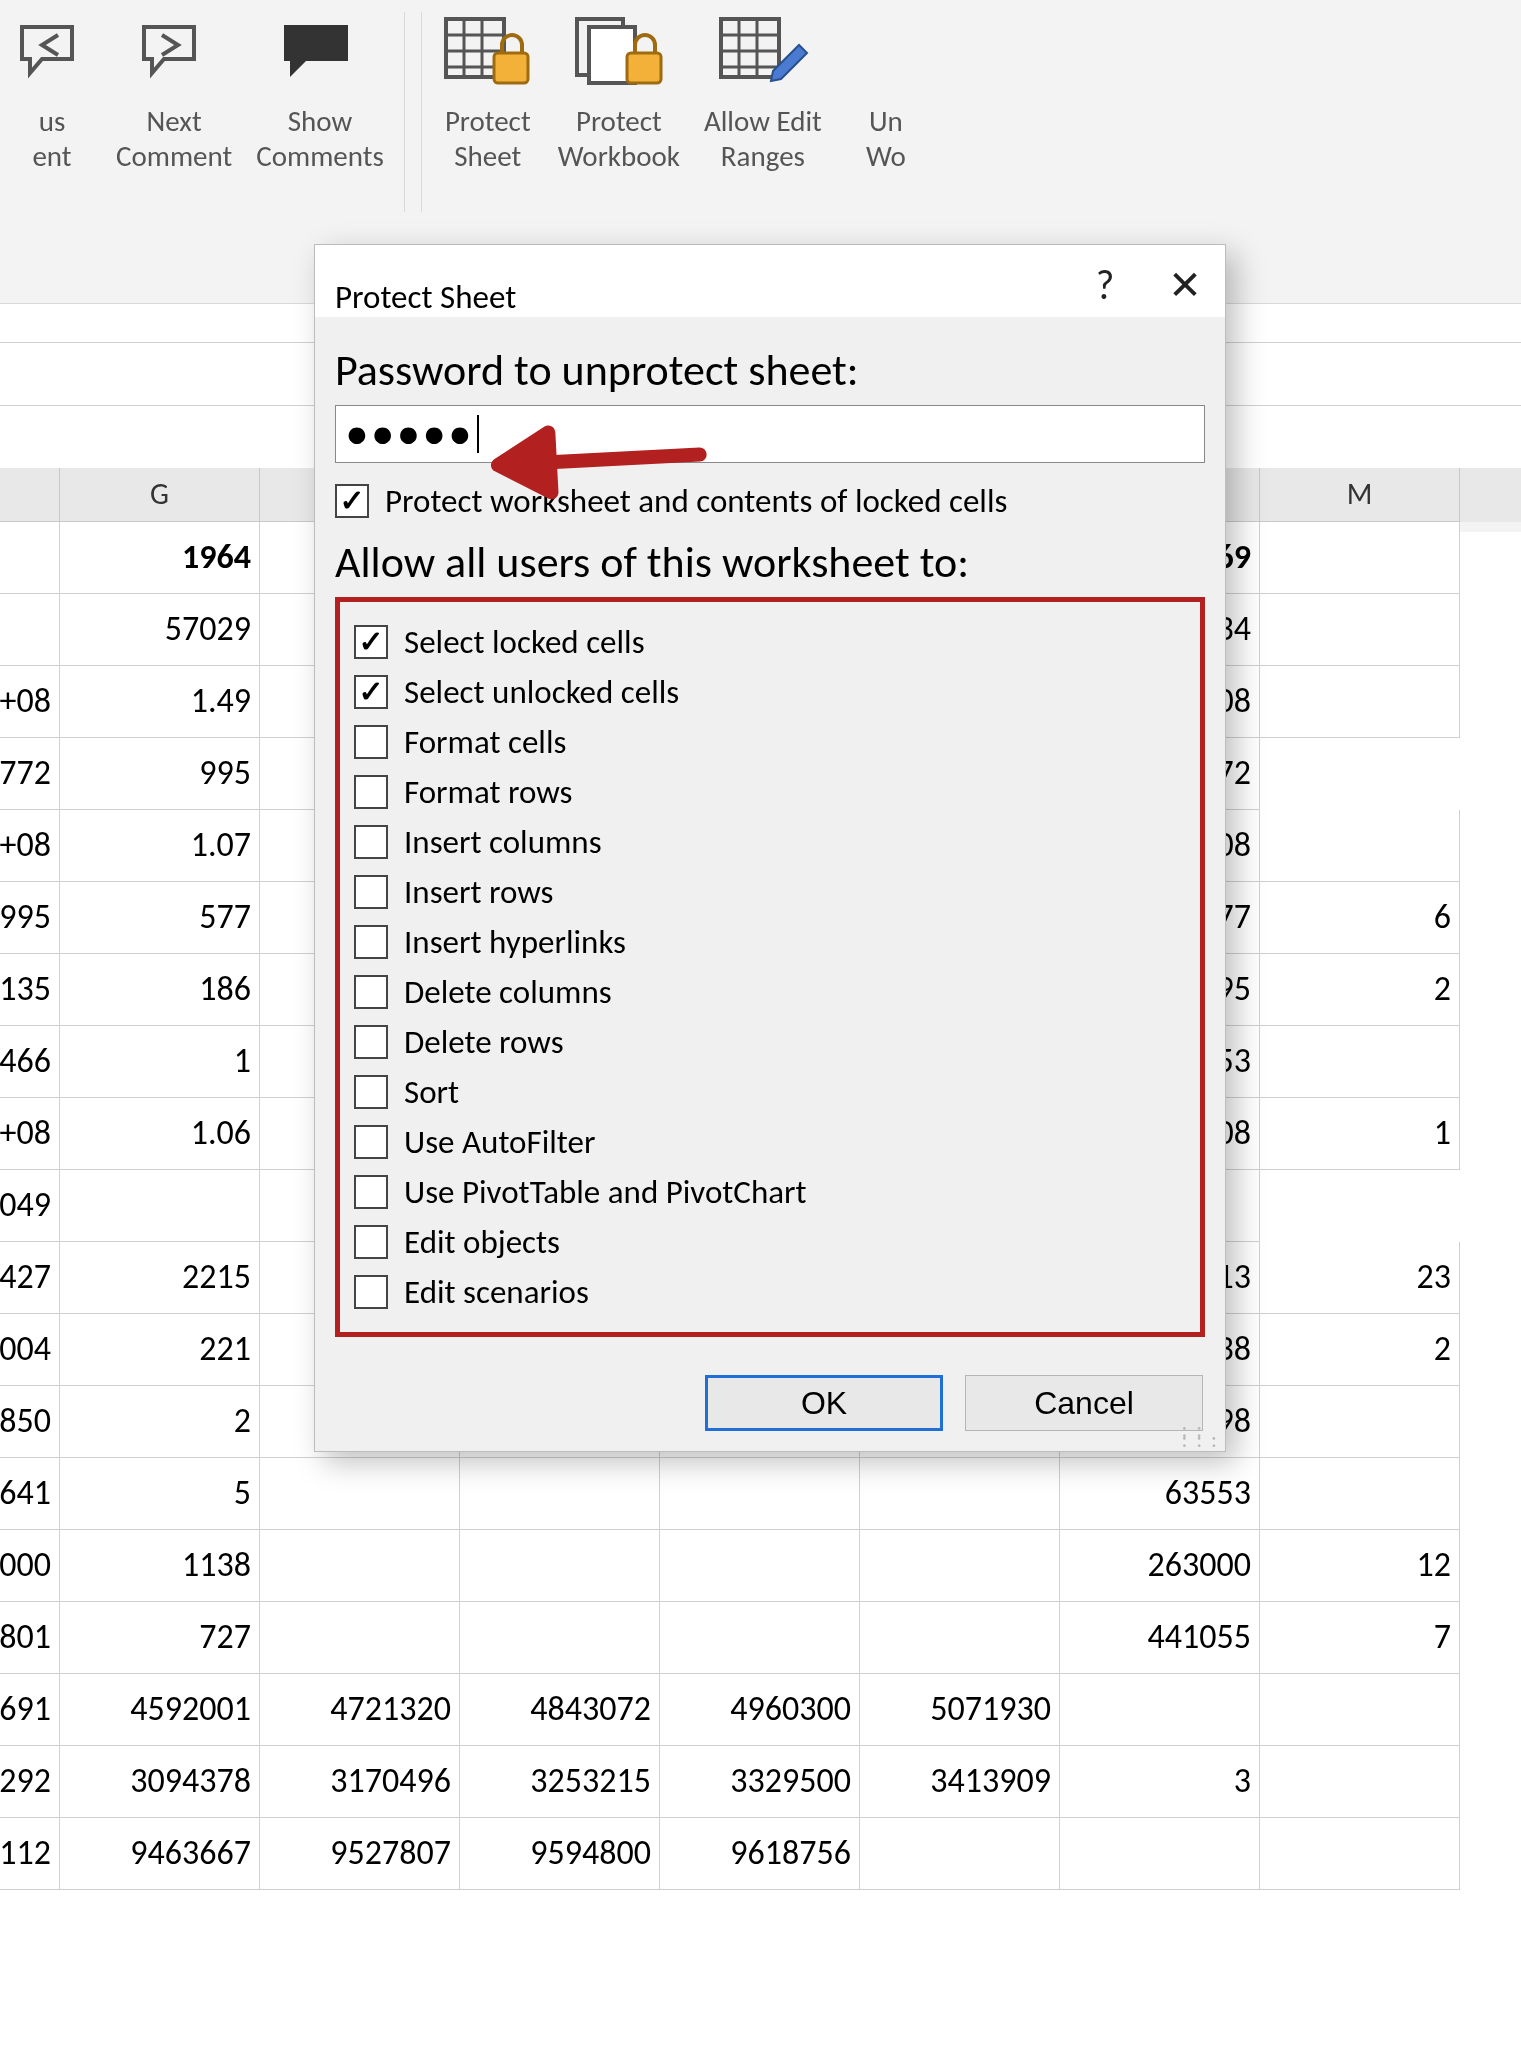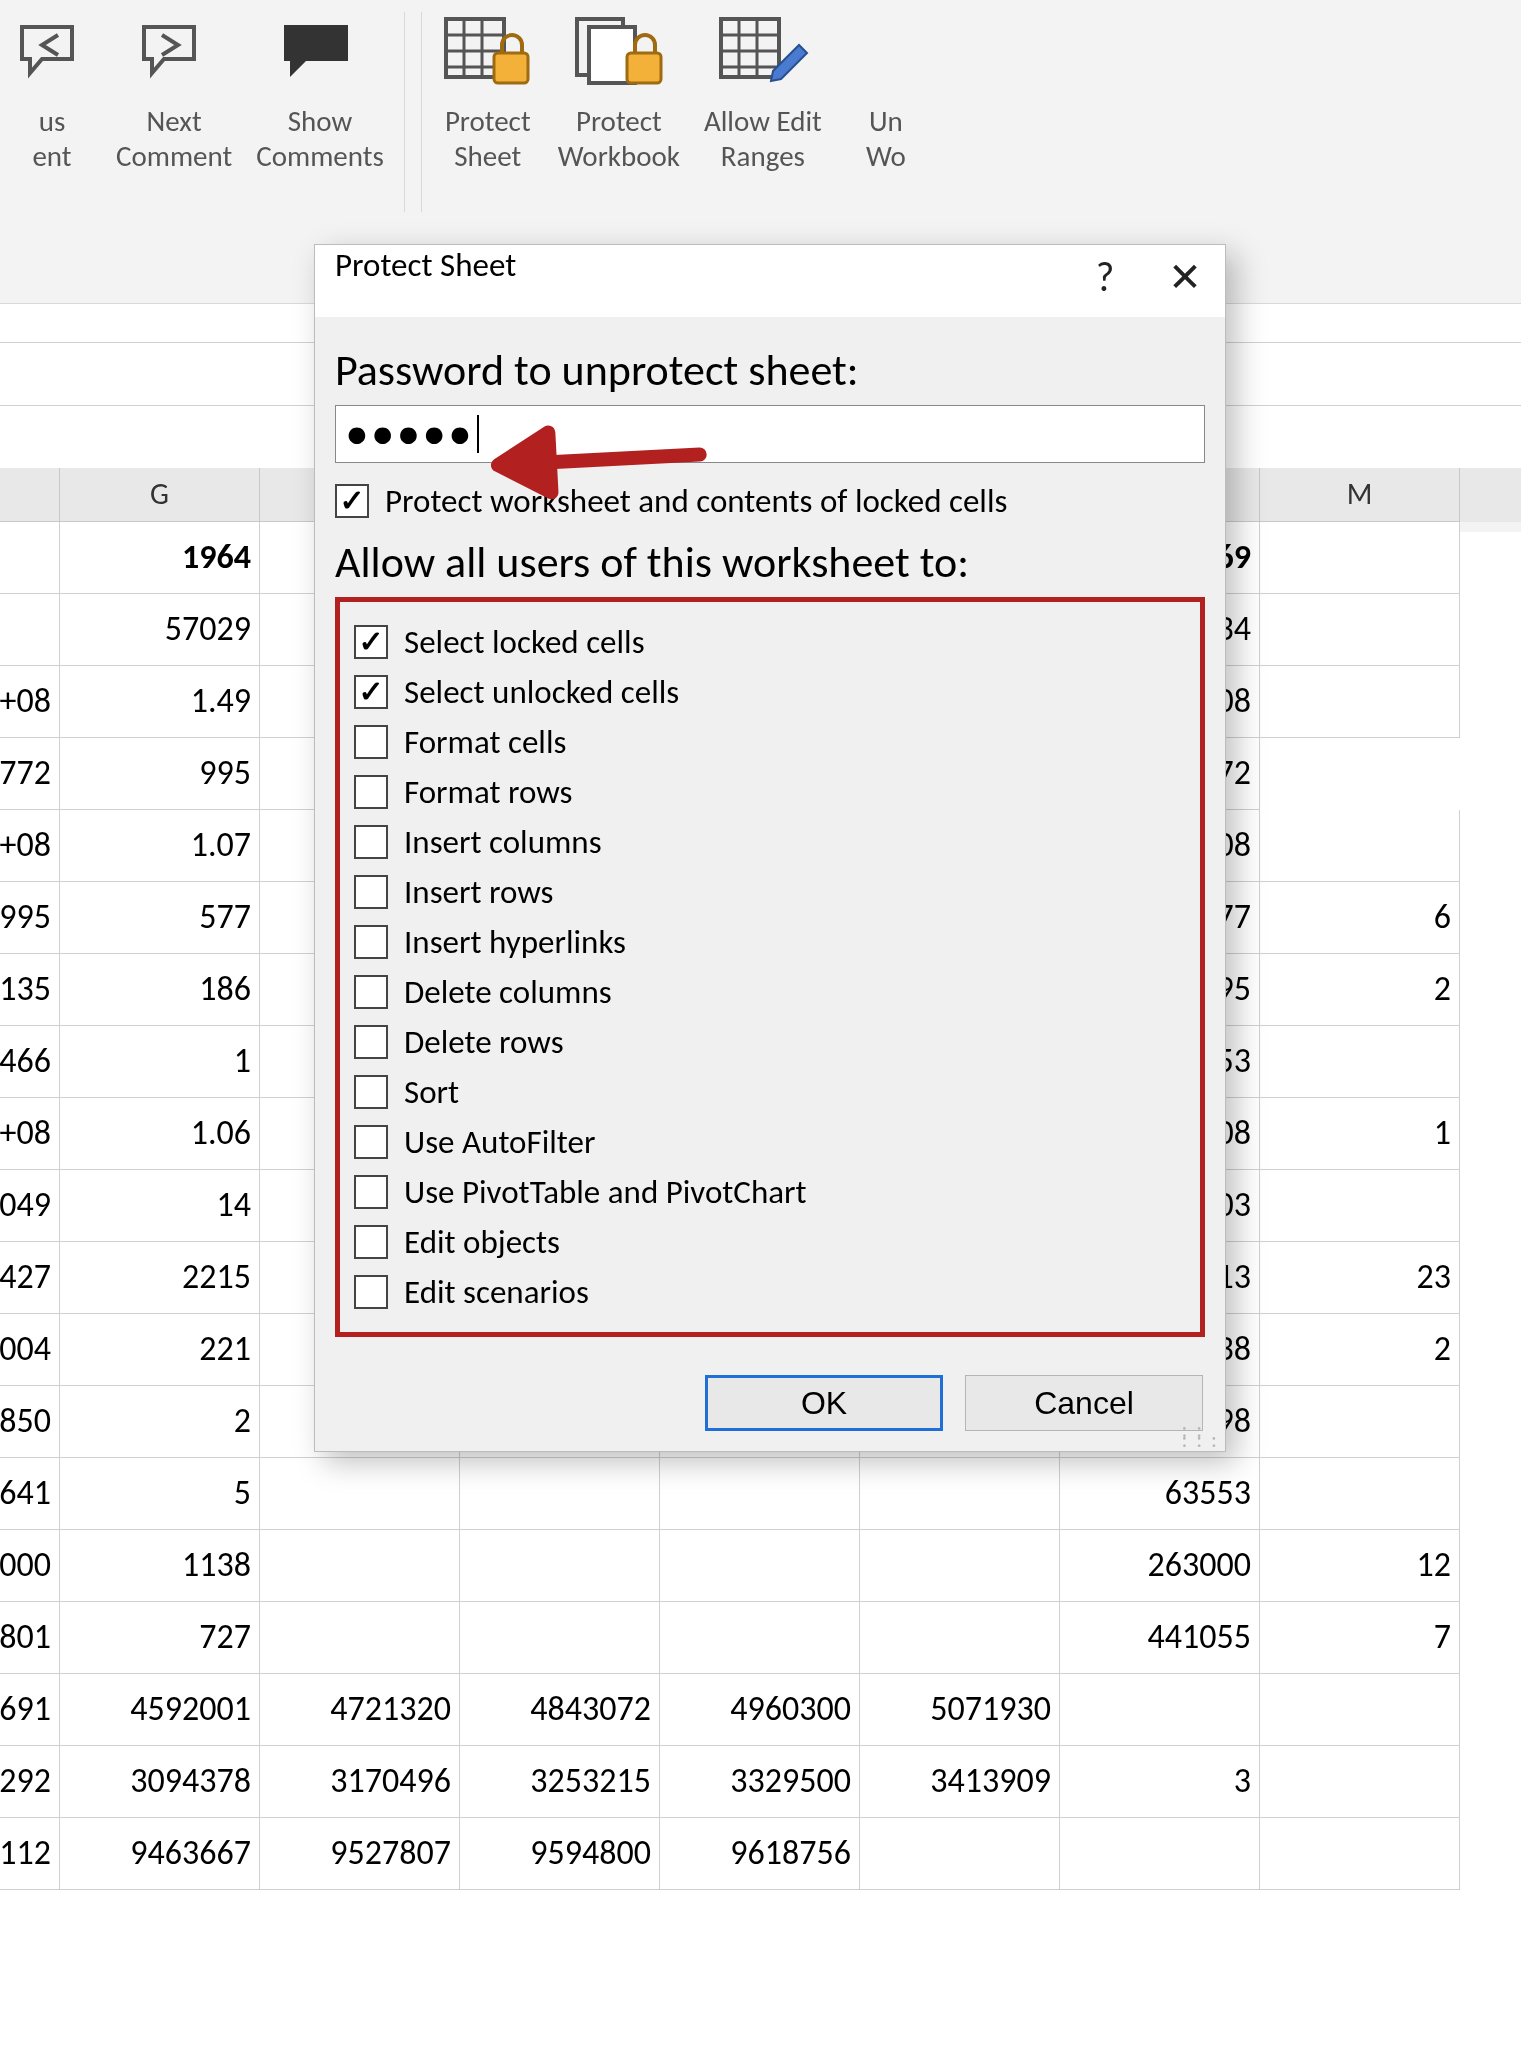--- a/index.html
+++ b/index.html
@@ -129,21 +129,21 @@
     top: 244px;
     width: 912px;
     background: #fff;
     border: 1px solid #bcbcbc;
     box-shadow: 10px 10px 28px rgba(0,0,0,0.25);
     font-size: 33px;
     color: #000;
   }
   .dlg-title {
     display: flex;
-    align-items: flex-start;
+    align-items: flex-end;
     height: 72px;
     padding-left: 20px;
   }
   .dlg-title .title-text { flex: 1 1 auto; font-size: 33px; }
   .dlg-title .win-btn {
     width: 80px; height: 64px;
     display: flex; align-items: center; justify-content: center;
     font-size: 40px;
     color: #222;
   }
@@ -404,21 +404,20 @@
         <div class="cell" style="width: 200px;">1.06</div>
         <div class="cell" style="width: 200px;"></div>
         <div class="cell" style="width: 200px;"></div>
         <div class="cell" style="width: 200px;"></div>
         <div class="cell" style="width: 200px;"></div>
         <div class="cell" style="width: 200px;">18E+08</div>
         <div class="cell" style="width: 200px;">1</div>
       </div>
       <div class="row">
         <div class="cell" style="width: 170px;">138049</div>
-        <div class="cell" style="width: 200px;">14</div>
         <div class="cell" style="width: 200px;"></div>
         <div class="cell" style="width: 200px;"></div>
         <div class="cell" style="width: 200px;"></div>
         <div class="cell" style="width: 200px;"></div>
         <div class="cell" style="width: 200px;">203103</div>
         <div class="cell" style="width: 200px;"></div>
       </div>
       <div class="row">
         <div class="cell" style="width: 170px;">1824427</div>
         <div class="cell" style="width: 200px;">2215</div>

